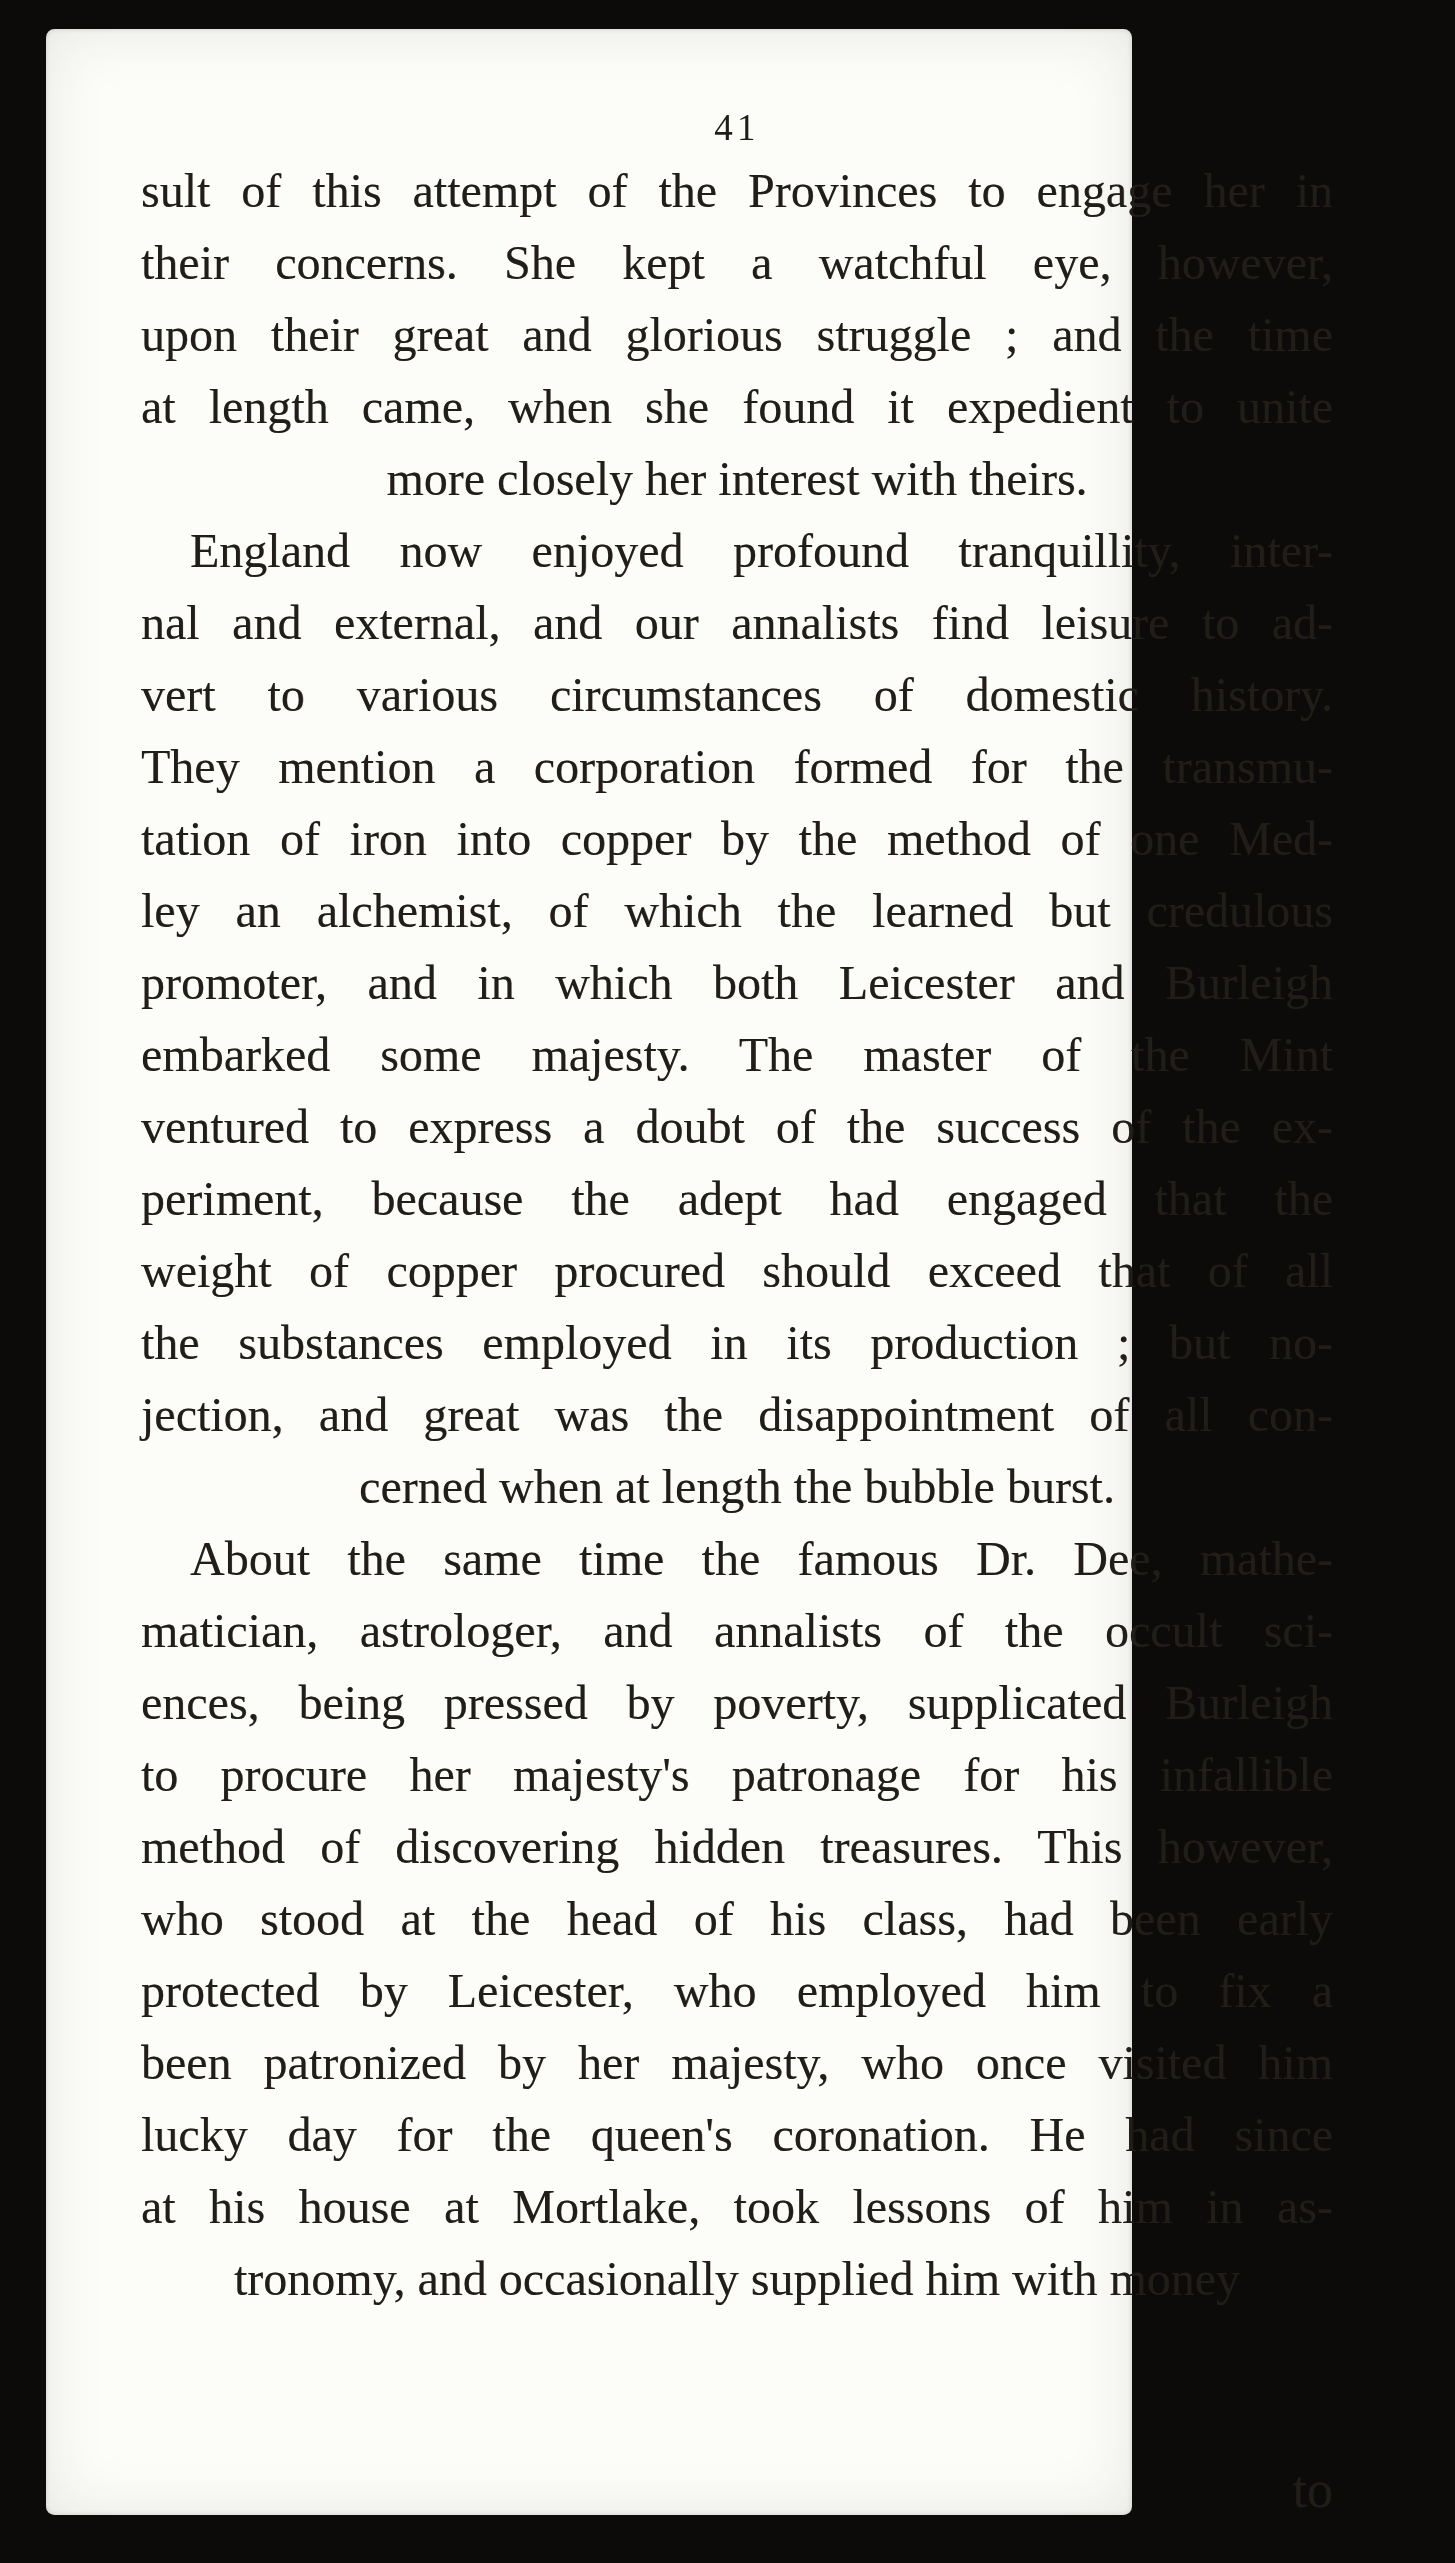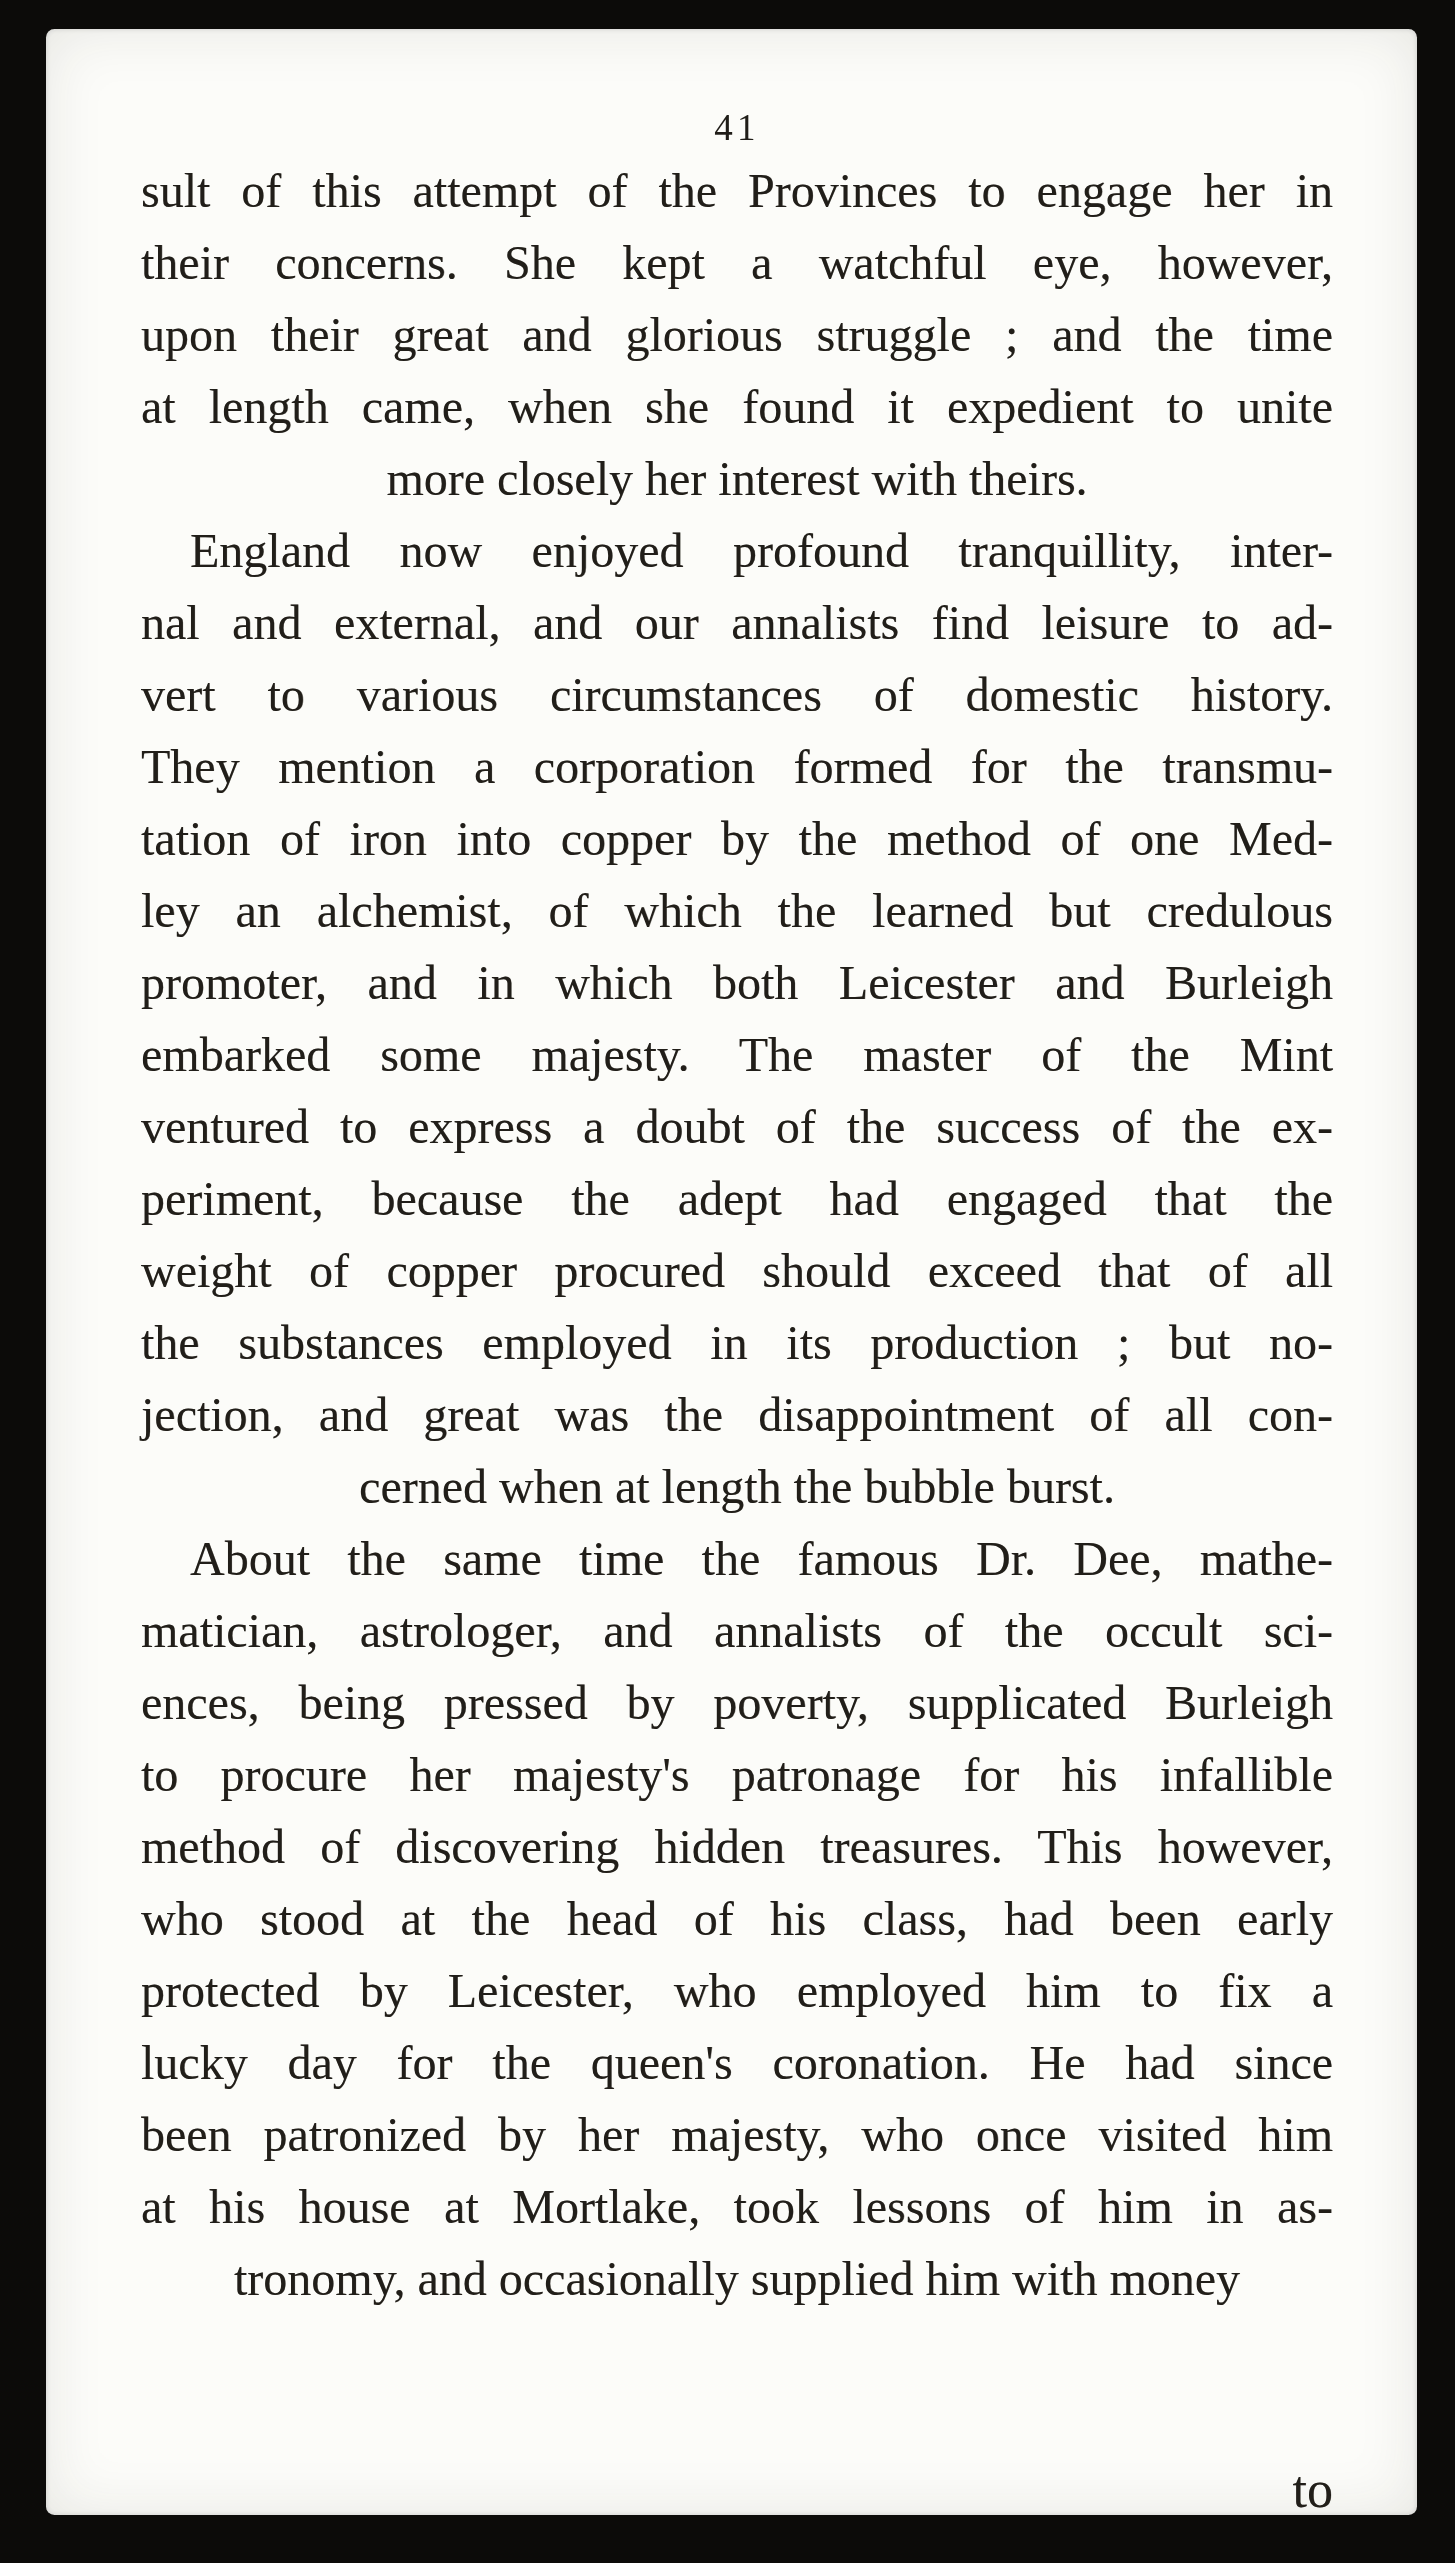--- a/index.html
+++ b/index.html
@@ -12,21 +12,21 @@
     width: 1455px;
     height: 2563px;
     background: #0c0b09;
     overflow: hidden;
     font-family: "Liberation Serif", "DejaVu Serif", serif;
   }
   .paper {
     position: absolute;
     left: 46px;
     top: 29px;
-    width: 1371px;
+    width: 1086px;
     height: 2486px;
     background: #fcfcf9;
     border-radius: 8.5px;
     box-shadow: inset 0 0 60px rgba(40,35,25,0.10), inset 0 0 5.1px rgba(0,0,0,0.15);
   }
   .page-number {
     position: absolute;
     left: 95px;
     top: 77px;
     width: 1192px;
@@ -98,22 +98,22 @@
           <div class="line">cerned when at length the bubble burst.</div>
         </div>
       <div class="paragraph">
           <div class="line just indent">About the same time the famous Dr. Dee, mathe-</div>
           <div class="line just">matician, astrologer, and annalists of the occult sci-</div>
           <div class="line just">ences, being pressed by poverty, supplicated Burleigh</div>
           <div class="line just">to procure her majesty's patronage for his infallible</div>
           <div class="line just">method of discovering hidden treasures.  This however,</div>
           <div class="line just">who stood at the head of his class, had been early</div>
           <div class="line just">protected by Leicester, who employed him to fix a</div>
+          <div class="line just">been patronized by her majesty, who once visited him</div>
           <div class="line just">lucky day for the queen's coronation.  He had since</div>
-          <div class="line just">been patronized by her majesty, who once visited him</div>
           <div class="line just">at his house at Mortlake, took lessons of him in as-</div>
           <div class="line">tronomy, and occasionally supplied him with money</div>
         </div>
     </div>
     <div class="catchword">to</div>
   </div>
 </div>
 
 
 </body></html>

